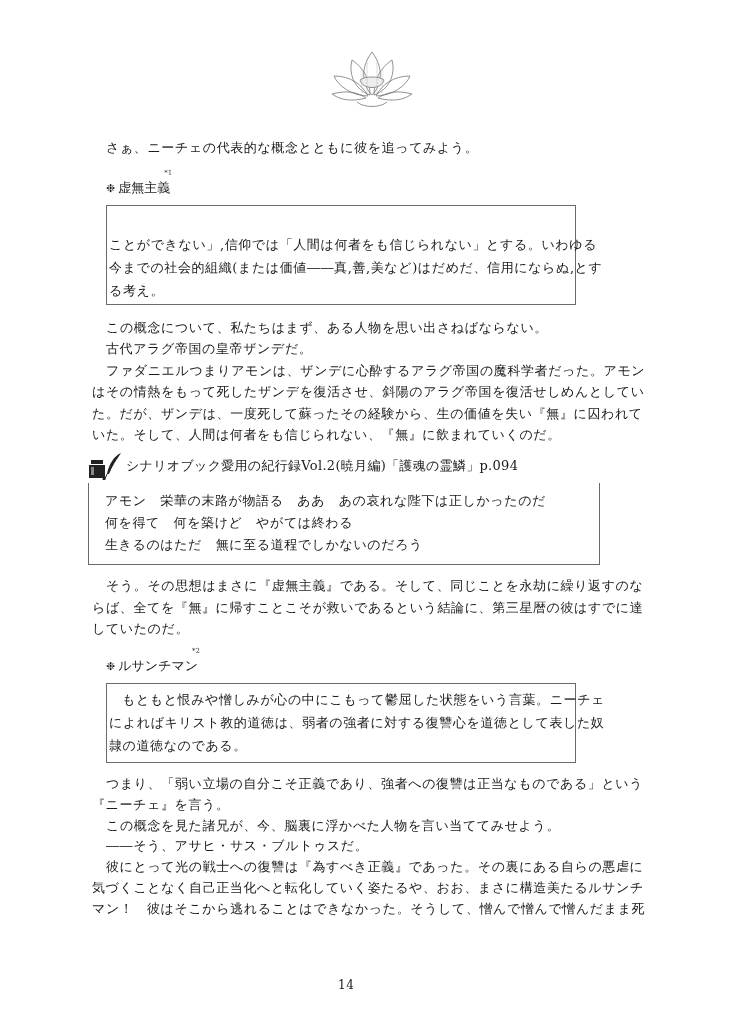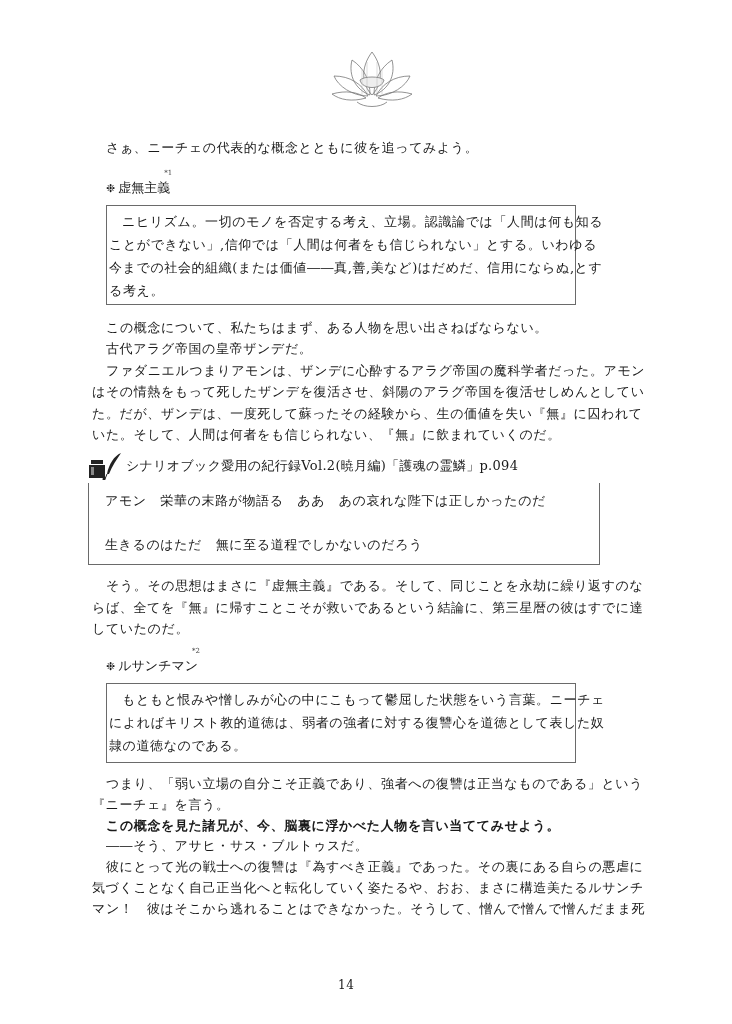--- a/index.html
+++ b/index.html
@@ -53,21 +53,20 @@
   </g>
 </svg>
 
 <div class="line" style="left:106px; top:138px;">さぁ、ニーチェの代表的な概念とともに彼を追ってみよう。</div>
 
 <div class="abs heading" style="left:106px; top:178px;">
   <span class="mark">❉</span><span class="ruby-wrap"><span>虚無主義</span><span class="note">*1</span></span>
 </div>
 
 <div class="box" style="left:106px; top:205px; width:470px; height:100px;">
-  <div class="line" style="left:15px; top:6px;">ニヒリズム。一切のモノを否定する考え、立場。認識論では「人間は何も知る</div>
   <div class="line" style="left:2px; top:52px;">今までの社会的組織(または価値――真,善,美など)はだめだ、信用にならぬ,とす</div>
   <div class="line" style="left:2px; top:29px;">ことができない」,信仰では「人間は何者をも信じられない」とする。いわゆる</div>
   <div class="line" style="left:2px; top:75px;">る考え。</div>
 </div>
 
 <div class="line" style="left:106px; top:318px;">この概念について、私たちはまず、ある人物を思い出さねばならない。</div>
 <div class="line" style="left:106px; top:339px;">古代アラグ帝国の皇帝ザンデだ。</div>
 <div class="line" style="left:106px; top:361px;">ファダニエルつまりアモンは、ザンデに心酔するアラグ帝国の魔科学者だった。アモン</div>
 <div class="line" style="left:92px; top:382px;">はその情熱をもって死したザンデを復活させ、斜陽のアラグ帝国を復活せしめんとしてい</div>
 <div class="line" style="left:92px; top:404px;">た。だが、ザンデは、一度死して蘇ったその経験から、生の価値を失い『無』に囚われて</div>
@@ -80,38 +79,39 @@
     <rect x="3" y="15" width="3" height="8" fill="#888"></rect>
     <path d="M33 1 C26 4 21 12 19 22 L21 22 C24 14 29 7 33 1 Z" fill="#222"></path>
     <path d="M19 22 L17 27" stroke="#222" stroke-width="1"></path>
     <circle cx="16" cy="27" r="1.5" fill="#222"></circle>
   </svg><span>シナリオブック愛用の紀行録Vol.2(暁月編)「護魂の霊鱗」p.094</span>
 </div>
 <div class="source-rule"></div>
 
 <div class="box" style="left:88px; top:483px; width:512px; height:82px; border-top:none;">
   <div class="line" style="left:16px; top:8px;">アモン　栄華の末路が物語る　ああ　あの哀れな陛下は正しかったのだ</div>
+  <div class="line" style="left:16px; top:30px;">何を得て　何を築けど　やがては終わる</div>
   <div class="line" style="left:16px; top:52px;text-align:center;">生きるのはただ　無に至る道程でしかないのだろう</div>
 </div>
 
 <div class="line" style="left:106px; top:576px;">そう。その思想はまさに『虚無主義』である。そして、同じことを永劫に繰り返すのな</div>
 <div class="line" style="left:92px; top:598px;">らば、全てを『無』に帰すことこそが救いであるという結論に、第三星暦の彼はすでに達</div>
 <div class="line" style="left:92px; top:619px;">していたのだ。</div>
 
 <div class="abs heading" style="left:106px; top:656px;">
   <span class="mark">❉</span><span class="ruby-wrap"><span>ルサンチマン</span><span class="note">*2</span></span>
 </div>
 
 <div class="box" style="left:106px; top:683px; width:470px; height:80px;">
   <div class="line" style="left:15px; top:6px;">もともと恨みや憎しみが心の中にこもって鬱屈した状態をいう言葉。ニーチェ</div>
   <div class="line" style="left:2px; top:29px;">によればキリスト教的道徳は、弱者の強者に対する復讐心を道徳として表した奴</div>
   <div class="line" style="left:2px; top:52px;">隷の道徳なのである。</div>
 </div>
 
 <div class="line" style="left:106px; top:774px;">つまり、「弱い立場の自分こそ正義であり、強者への復讐は正当なものである」という</div>
 <div class="line" style="left:92px; top:795px;">『ニーチェ』を言う。</div>
-<div class="line" style="left:106px; top:816px;font-weight:bold;">この概念を見た諸兄が、今、脳裏に浮かべた人物を言い当ててみせよう。</div>
+<div class="line" style="left:106px; top:816px;">この概念を見た諸兄が、今、脳裏に浮かべた人物を言い当ててみせよう。</div>
 <div class="line" style="left:106px; top:836px;">――そう、アサヒ・サス・ブルトゥスだ。</div>
 <div class="line" style="left:106px; top:857px;">彼にとって光の戦士への復讐は『為すべき正義』であった。その裏にある自らの悪虐に</div>
 <div class="line" style="left:92px; top:878px;">気づくことなく自己正当化へと転化していく姿たるや、おお、まさに構造美たるルサンチ</div>
 <div class="line" style="left:92px; top:899px;">マン！　彼はそこから逃れることはできなかった。そうして、憎んで憎んで憎んだまま死</div>
 
 <div class="abs pagenum">14</div>
 
 </body></html>

